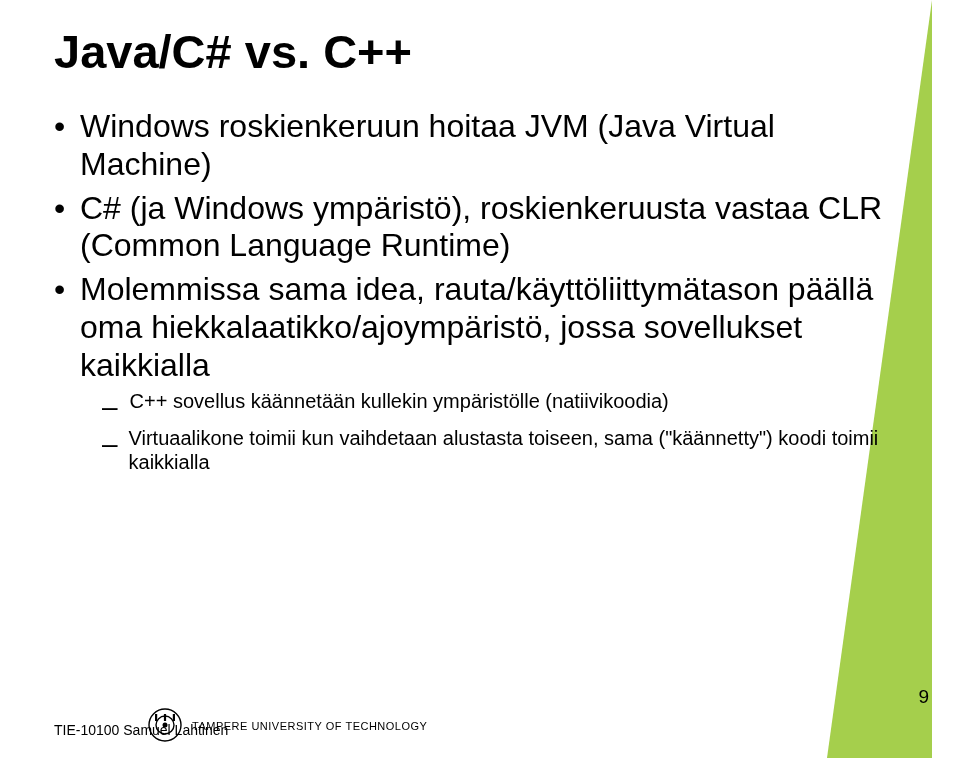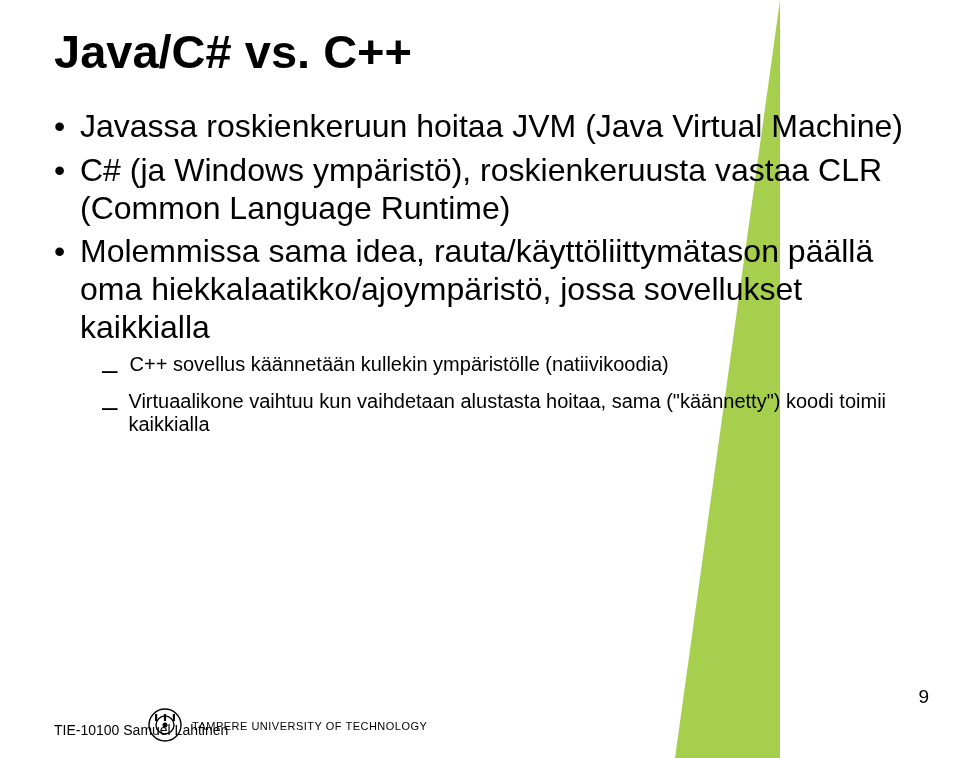--- a/index.html
+++ b/index.html
@@ -1,17 +1,17 @@
 <!DOCTYPE html>
 <html><head>
 <meta charset="utf-8">
 <style>
   * { margin: 0; padding: 0; box-sizing: border-box; }
   html, body { width: 959px; height: 758px; font-family: Arial, Helvetica, sans-serif; background: #fff; overflow: hidden; }
-  .slide { position: relative; width: 780px; height: 758px; }
+  .slide { position: relative; width: 932px; height: 758px; }
   .title { position: absolute; top: 24px; left: 54px; font-size: 47px; font-weight: 700; color: #000; }
   .content { position: absolute; top: 108px; left: 54px; width: 855px; }
   .bullet-l1 { display: flex; align-items: flex-start; margin-bottom: 6px; }
   .bullet-l1 .dot { font-size: 32px; line-height: 1.18; margin-right: 14px; min-width: 12px; }
   .bullet-l1 .text { font-size: 32px; line-height: 1.18; color: #000; }
   .bullet-l2 { display: flex; align-items: flex-start; margin-left: 48px; margin-bottom: 4px; }
   .bullet-l2 .dash { font-size: 28px; line-height: 1.18; margin-right: 12px; min-width: 14px; }
   .bullet-l2 .text { font-size: 20px; line-height: 1.18; color: #000; }
   .footer { position: absolute; left: 0; bottom: 0; width: 959px; height: 70px; }
   .footer-text { position: absolute; left: 54px; bottom: 20px; font-size: 14px; color: #000; }
@@ -30,37 +30,37 @@
     <svg width="105" height="758" viewBox="0 0 105 758">
       <polygon points="105,0 105,758 0,758" fill="#a5cf4c"></polygon>
     </svg>
   </div>
 
   <h1 class="title">Java/C# vs. C++</h1>
 
   <div class="content">
     <div class="bullet-l1">
       <span class="dot">•</span>
-      <span class="text">Javassa roskienkeruun hoitaa JVM (Java Virtual Machine)</span>
+      <span class="text">Windows roskienkeruun hoitaa JVM (Java Virtual Machine)</span>
     </div>
     <div class="bullet-l1">
       <span class="dot">•</span>
       <span class="text">C# (ja Windows ympäristö), roskienkeruusta vastaa CLR (Common Language Runtime)</span>
     </div>
     <div class="bullet-l1">
       <span class="dot">•</span>
       <span class="text">Molemmissa sama idea, rauta/käyttöliittymätason päällä oma hiekkalaatikko/ajoympäristö, jossa sovellukset kaikkialla</span>
     </div>
     <div class="bullet-l2">
       <span class="dash">–</span>
       <span class="text">C++ sovellus käännetään kullekin ympäristölle (natiivikoodia)</span>
     </div>
     <div class="bullet-l2">
       <span class="dash">–</span>
-      <span class="text">Virtuaalikone vaihtuu kun vaihdetaan alustasta hoitaa, sama ("käännetty") koodi toimii kaikkialla</span>
+      <span class="text">Virtuaalikone toimii kun vaihdetaan alustasta toiseen, sama ("käännetty") koodi toimii kaikkialla</span>
     </div>
   </div>
 
   <div class="footer">
     <div class="footer-text">TIE-10100 Samuel Lahtinen</div>
     <div class="footer-logo">
       <span>
         <svg width="34" height="34" viewBox="0 0 34 34">
           <circle cx="17" cy="17" r="16" fill="none" stroke="#000" stroke-width="1.4"></circle>
           <circle cx="17" cy="17" r="9" fill="none" stroke="#000" stroke-width="1.4"></circle>

